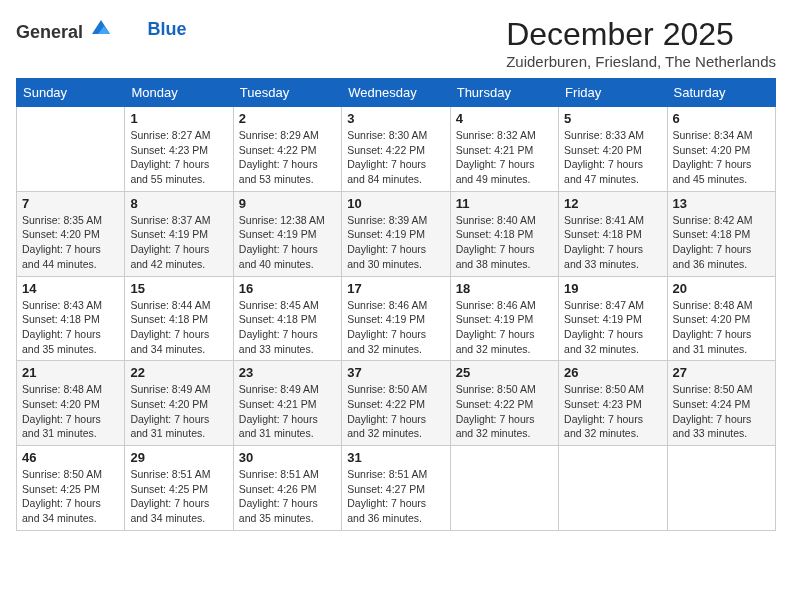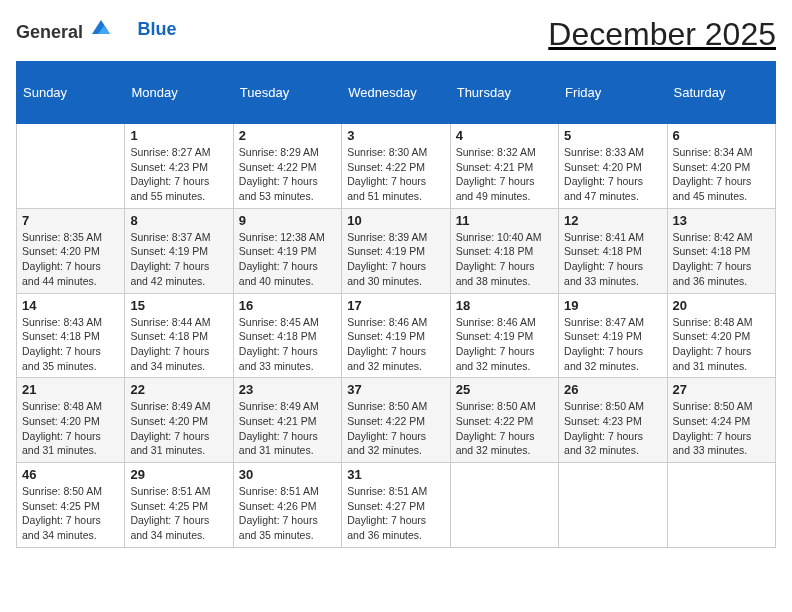--- a/index.html
+++ b/index.html
@@ -12,61 +12,60 @@
     }
     .header-area {
       display: flex;
       align-items: flex-start;
       justify-content: space-between;
       margin-bottom: 8px;
     }
     .logo {
       display: flex;
       align-items: center;
-      gap: 2px;
+      gap: 12px;
     }
     .logo-text-general {
       font-size: 18px;
       font-weight: bold;
       color: #333;
     }
     .logo-text-blue {
       font-size: 18px;
       font-weight: bold;
       color: #1565c0;
       padding-left: 24px;
     }
     .logo-icon {
       width: 22px;
       height: 22px;
       margin-left: 2px;
     }
     .title-area {
       text-align: left;
-      text-decoration: underline;
     }
     .month-title {
       font-size: 32px;
       font-weight: normal;
       color: #222;
     }
     .location-title {
       font-size: 15px;
       color: #444;
     }
     .calendar {
       width: 100%;
       border-collapse: collapse;
       font-size: 11px;
     }
     .calendar thead tr th {
       background-color: #1565c0;
       color: #fff;
       text-align: left;
-      padding: 23px 6px;
+      padding: 6px 6px;
       font-size: 13px;
       font-weight: normal;
       border: 1px solid #1565c0;
     }
     .calendar tbody tr td {
       border: 1px solid #ccc;
       vertical-align: top;
       padding: 4px 5px;
       width: 108px;
       min-height: 80px;
@@ -102,20 +101,21 @@
         <polygon points="2,18 11,4 20,18" fill="#1976d2"></polygon>
         <polygon points="8,18 14,10 20,18" fill="#42a5f5"></polygon>
       </svg>
     </div>
     <div>
       <span class="logo-text-blue">Blue</span>
     </div>
   </div>
   <div class="title-area">
     <div class="month-title">December 2025</div>
+    <div class="location-title">Zuiderburen, Friesland, The Netherlands</div>
   </div>
 </div>
 
 <table class="calendar">
   <thead>
     <tr>
     <th>Sunday</th>
         <th>Monday</th>
         <th>Tuesday</th>
         <th>Wednesday</th>
@@ -130,21 +130,21 @@
         <td>
           <span class="day-number">1</span>
           <div class="day-info"><span>Sunrise: 8:27 AM</span><br><span>Sunset: 4:23 PM</span><br><span>Daylight: 7 hours</span><br><span>and 55 minutes.</span></div>
         </td>
         <td>
           <span class="day-number">2</span>
           <div class="day-info"><span>Sunrise: 8:29 AM</span><br><span>Sunset: 4:22 PM</span><br><span>Daylight: 7 hours</span><br><span>and 53 minutes.</span></div>
         </td>
         <td>
           <span class="day-number">3</span>
-          <div class="day-info"><span>Sunrise: 8:30 AM</span><br><span>Sunset: 4:22 PM</span><br><span>Daylight: 7 hours</span><br><span>and 51 minutes.</span></div>
+          <div class="day-info"><span>Sunrise: 8:30 AM</span><br><span>Sunset: 4:22 PM</span><br><span>Daylight: 7 hours</span><br><span>and 84 minutes.</span></div>
         </td>
         <td>
           <span class="day-number">4</span>
           <div class="day-info"><span>Sunrise: 8:32 AM</span><br><span>Sunset: 4:21 PM</span><br><span>Daylight: 7 hours</span><br><span>and 49 minutes.</span></div>
         </td>
         <td>
           <span class="day-number">5</span>
           <div class="day-info"><span>Sunrise: 8:33 AM</span><br><span>Sunset: 4:20 PM</span><br><span>Daylight: 7 hours</span><br><span>and 47 minutes.</span></div>
         </td>
         <td>
@@ -164,21 +164,21 @@
         <td>
           <span class="day-number">9</span>
           <div class="day-info"><span>Sunrise: 12:38 AM</span><br><span>Sunset: 4:19 PM</span><br><span>Daylight: 7 hours</span><br><span>and 40 minutes.</span></div>
         </td>
         <td>
           <span class="day-number">10</span>
           <div class="day-info"><span>Sunrise: 8:39 AM</span><br><span>Sunset: 4:19 PM</span><br><span>Daylight: 7 hours</span><br><span>and 30 minutes.</span></div>
         </td>
         <td>
           <span class="day-number">11</span>
-          <div class="day-info"><span>Sunrise: 10:40 AM</span><br><span>Sunset: 4:18 PM</span><br><span>Daylight: 7 hours</span><br><span>and 38 minutes.</span></div>
+          <div class="day-info"><span>Sunrise: 8:40 AM</span><br><span>Sunset: 4:18 PM</span><br><span>Daylight: 7 hours</span><br><span>and 38 minutes.</span></div>
         </td>
         <td>
           <span class="day-number">12</span>
           <div class="day-info"><span>Sunrise: 8:41 AM</span><br><span>Sunset: 4:18 PM</span><br><span>Daylight: 7 hours</span><br><span>and 33 minutes.</span></div>
         </td>
         <td>
           <span class="day-number">13</span>
           <div class="day-info"><span>Sunrise: 8:42 AM</span><br><span>Sunset: 4:18 PM</span><br><span>Daylight: 7 hours</span><br><span>and 36 minutes.</span></div>
         </td>
       </tr>

